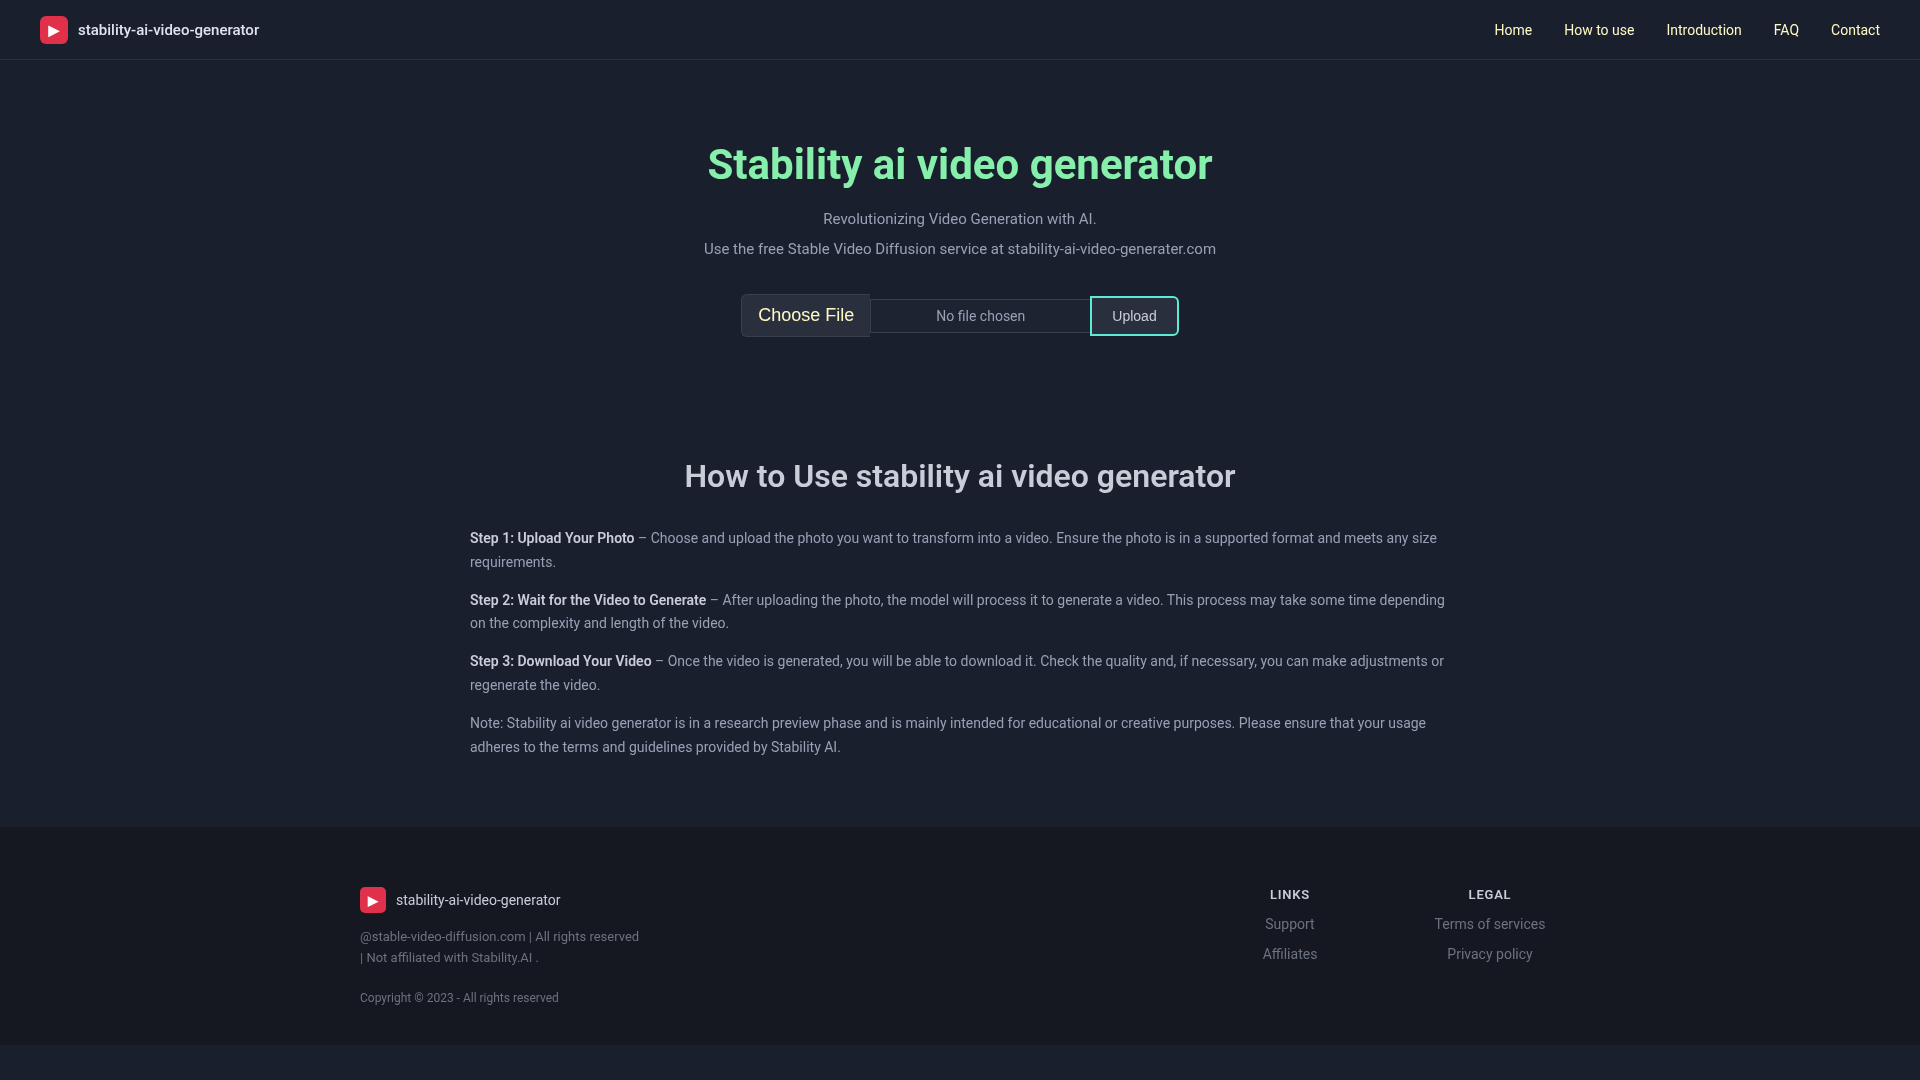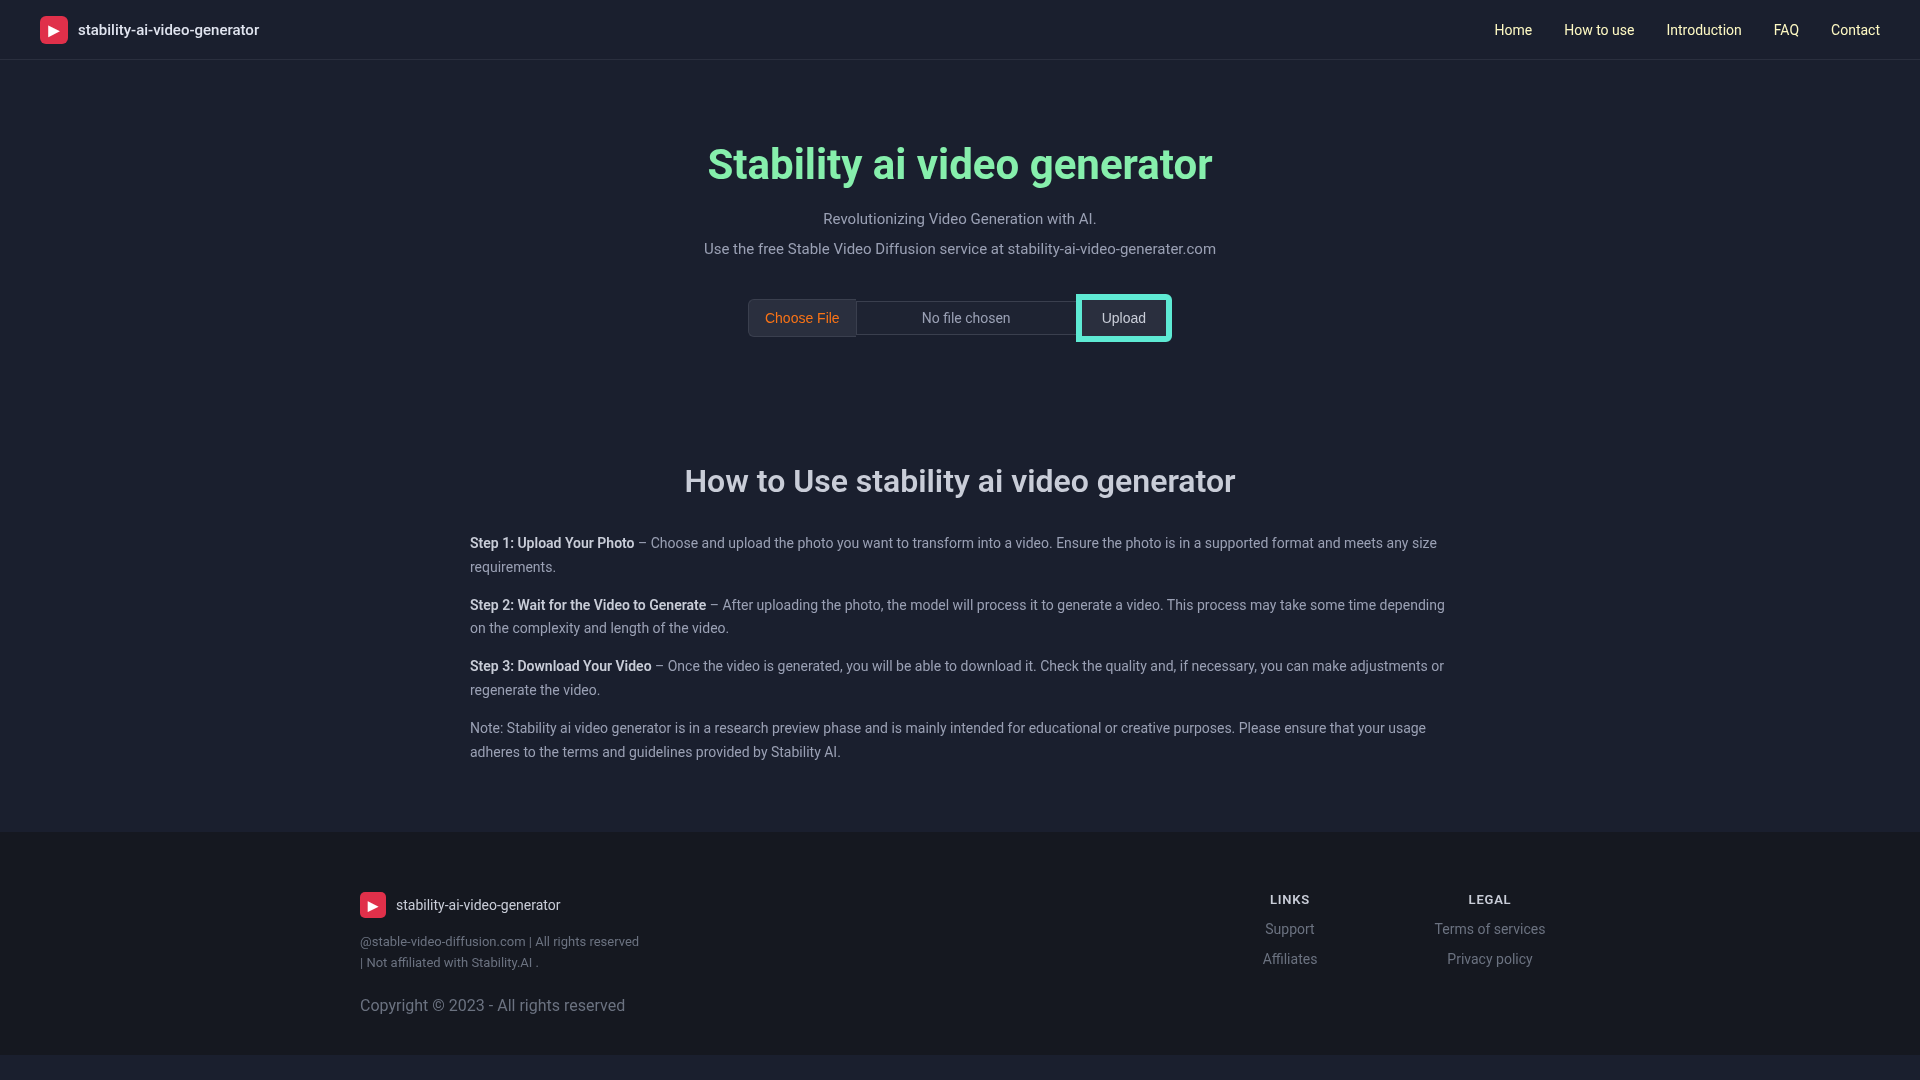--- a/index.html
+++ b/index.html
@@ -79,43 +79,43 @@
     
     .upload-row {
       display: flex;
       align-items: center;
       justify-content: center;
       gap: 0;
       margin-top: 32px;
     }
     .choose-file-btn {
       background: #2a2f3e;
-      color: #f97316;
+      color: #fef9c3;
       border: 1px solid #3a3f4e;
       border-right: none;
       padding: 10px 16px;
-      font-size: 14px;
+      font-size: 18px;
       cursor: pointer;
       border-radius: 6px 0 0 6px;
       white-space: nowrap;
     }
     .file-name-display {
       background: #1e2332;
       border: 1px solid #3a3f4e;
       border-right: none;
       padding: 8px 16px;
       font-size: 14px;
       color: #9aa0b4;
       width: 220px;
       border-radius: 0;
     }
     .upload-btn {
       background: #2a2f3e;
       color: #c9cdd8;
-      border: 6px solid #5eead4;
+      border: 2px solid #5eead4;
       padding: 10px 20px;
       font-size: 14px;
       cursor: pointer;
       border-radius: 0 6px 6px 0;
       white-space: nowrap;
     }
 
     
     .how-to-section {
       max-width: 1060px;
@@ -195,21 +195,21 @@
       font-size: 14px;
     }
     .footer-disclaimer {
       color: #6b7280;
       font-size: 13px;
       line-height: 1.6;
       max-width: 280px;
     }
     .footer-copyright {
       color: #6b7280;
-      font-size: 16px;
+      font-size: 12px;
       margin-top: 8px;
     }
     .footer-col {
       display: flex;
       flex-direction: column;
       gap: 14px;
       min-width: 140px;
       text-align: center;
     }
     .footer-col-title {

